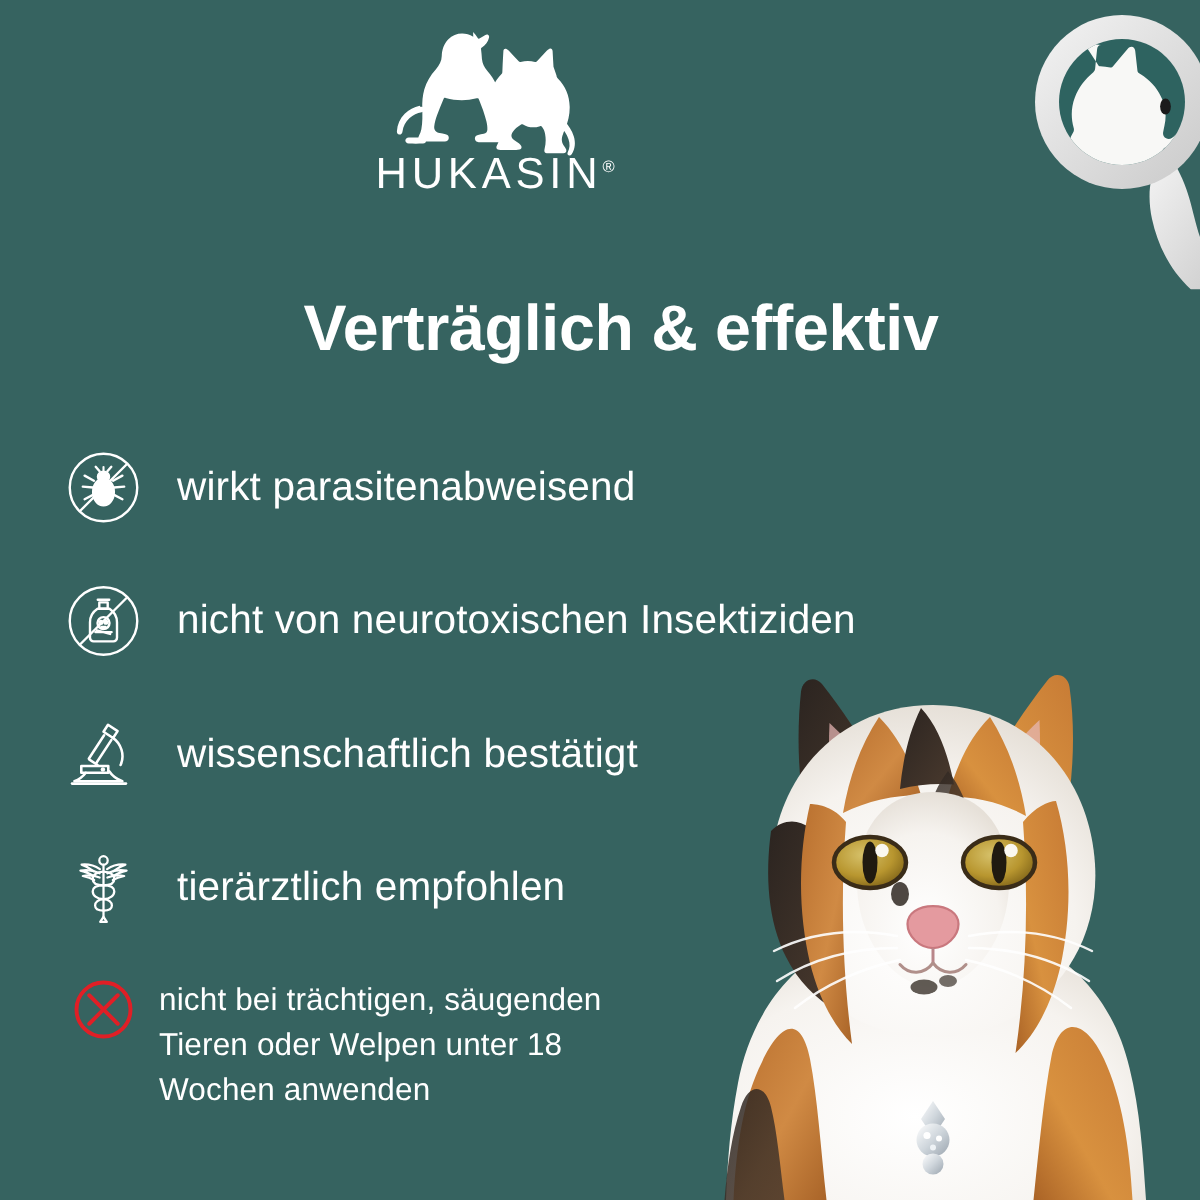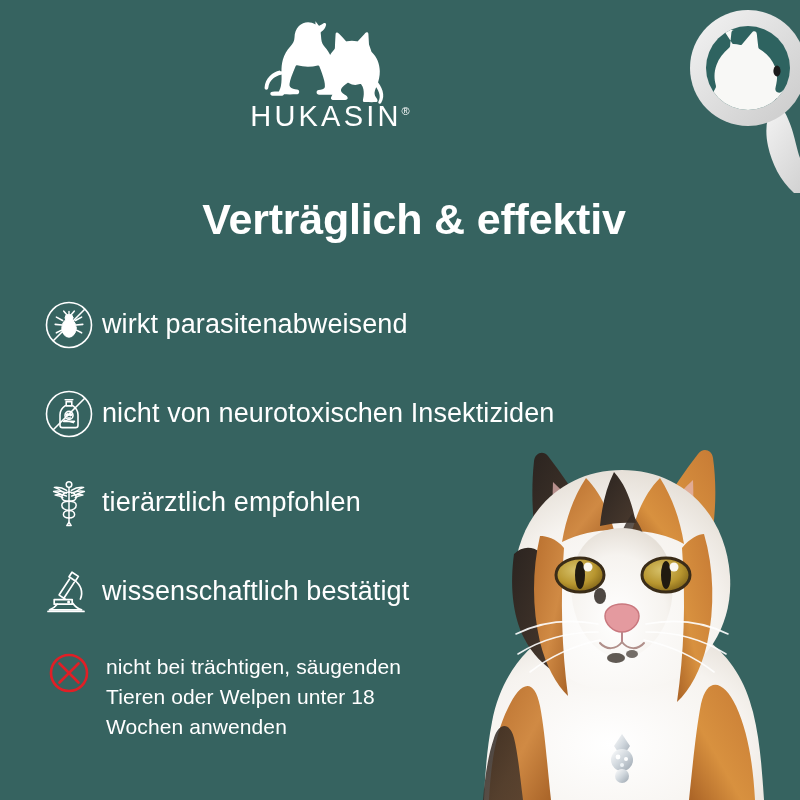--- a/index.html
+++ b/index.html
@@ -85,21 +85,21 @@
   .feature-row:last-child { margin-bottom: 0; }
   .feature-icon {
     flex: 0 0 58px;
     width: 58px;
     height: 58px;
     display: flex;
     align-items: center;
     justify-content: center;
   }
   .feature-label {
-    margin-left: 4px;
+    margin-left: 20px;
     color: #ffffff;
     font-size: 27px;
     font-weight: 400;
     line-height: 1.15;
     letter-spacing: 0.1px;
     white-space: nowrap;
   }
 
   
   #warning-row {
@@ -228,20 +228,47 @@
 
             <path d="M20.6 33.4l10.8 0M21.6 32.2l8.8 2.4"></path>
           </g>
         </svg>
       </span>
       <span class="feature-label">nicht von neurotoxischen Insektiziden</span>
     </div>
 
     <div class="feature-row">
       <span class="feature-icon">
+        <svg width="56" height="52" viewBox="0 0 56 52">
+          <g fill="none" stroke="#ffffff" stroke-width="1.7" stroke-linecap="round" stroke-linejoin="round">
+
+            <path d="M31.0 6.2l6.4 4.2-3.0 4.6-6.4-4.2z"></path>
+
+            <path d="M28.4 13.2L18.2 28.8"></path>
+            <path d="M33.2 16.4L23.0 32.0"></path>
+
+            <path d="M33.8 14.6c6.0 4.0 8.6 11.8 5.6 18.4"></path>
+
+            <path d="M18.6 29.4l5.4 3.6"></path>
+
+            <path d="M13.2 33.6h18.0v4.6H13.2z"></path>
+
+            <circle cx="27.6" cy="36.0" r="1.5" fill="#ffffff" stroke="none"></circle>
+
+            <path d="M16.2 38.2c-2.0 2.6-4.6 4.6-7.6 5.6h32.0c-3.6-1.2-6.8-3.6-8.8-6.6"></path>
+
+            <path d="M7.0 45.4h36.0"></path>
+          </g>
+        </svg>
+      </span>
+      <span class="feature-label">wissenschaftlich bestätigt</span>
+    </div>
+
+    <div class="feature-row">
+      <span class="feature-icon">
         <svg width="54" height="54" viewBox="0 0 54 54">
           <g fill="none" stroke="#ffffff" stroke-width="1.5" stroke-linecap="round" stroke-linejoin="round">
 
             <circle cx="27" cy="8.6" r="2.8"></circle>
 
             <path d="M27 11.6v34.6"></path>
             <path d="M27 46.2l-2.2 3.4h4.4z"></path>
 
             <path d="M24.6 14.4c-3.6-2.4-7.8-3.4-12.2-3.0 3.0 1.0 5.6 2.4 7.8 4.4"></path>
             <path d="M24.4 17.2c-4.0-2.0-8.4-2.6-12.8-1.8 3.2 0.8 6.0 1.8 8.4 3.4"></path>
@@ -252,47 +279,20 @@
             <path d="M29.6 20.0c3.6-1.4 7.4-1.8 11.2-1.0-2.8 0.6-5.4 1.4-7.6 2.6"></path>
 
             <path d="M27 16.0c-4.6 0-7.2 2.6-7.2 5.2 0 2.6 2.6 4.0 7.2 4.0 4.6 0 7.2 1.4 7.2 4.0 0 2.6-2.6 5.2-7.2 5.2"></path>
             <path d="M27 16.0c4.6 0 7.2 2.6 7.2 5.2 0 2.6-2.6 4.0-7.2 4.0-4.6 0-7.2 1.4-7.2 4.0 0 2.6 2.6 5.2 7.2 5.2"></path>
             <path d="M27 34.4c-3.4 0-5.6 2.0-5.6 4.2 0 2.0 2.0 3.4 5.6 3.4"></path>
             <path d="M27 34.4c3.4 0 5.6 2.0 5.6 4.2 0 2.0-2.0 3.4-5.6 3.4"></path>
           </g>
         </svg>
       </span>
       <span class="feature-label">tierärztlich empfohlen</span>
-    </div>
-
-    <div class="feature-row">
-      <span class="feature-icon">
-        <svg width="56" height="52" viewBox="0 0 56 52">
-          <g fill="none" stroke="#ffffff" stroke-width="1.7" stroke-linecap="round" stroke-linejoin="round">
-
-            <path d="M31.0 6.2l6.4 4.2-3.0 4.6-6.4-4.2z"></path>
-
-            <path d="M28.4 13.2L18.2 28.8"></path>
-            <path d="M33.2 16.4L23.0 32.0"></path>
-
-            <path d="M33.8 14.6c6.0 4.0 8.6 11.8 5.6 18.4"></path>
-
-            <path d="M18.6 29.4l5.4 3.6"></path>
-
-            <path d="M13.2 33.6h18.0v4.6H13.2z"></path>
-
-            <circle cx="27.6" cy="36.0" r="1.5" fill="#ffffff" stroke="none"></circle>
-
-            <path d="M16.2 38.2c-2.0 2.6-4.6 4.6-7.6 5.6h32.0c-3.6-1.2-6.8-3.6-8.8-6.6"></path>
-
-            <path d="M7.0 45.4h36.0"></path>
-          </g>
-        </svg>
-      </span>
-      <span class="feature-label">wissenschaftlich bestätigt</span>
     </div>
 
     <div id="warning-row">
       <span class="feature-icon">
         <svg width="42" height="42" viewBox="0 0 42 42">
           <g fill="none" stroke="#e01f26" stroke-width="2.6" stroke-linecap="round">
             <circle cx="21" cy="21" r="18"></circle>
             <line x1="11.5" y1="11.5" x2="30.5" y2="30.5"></line>
             <line x1="30.5" y1="11.5" x2="11.5" y2="30.5"></line>
           </g>

